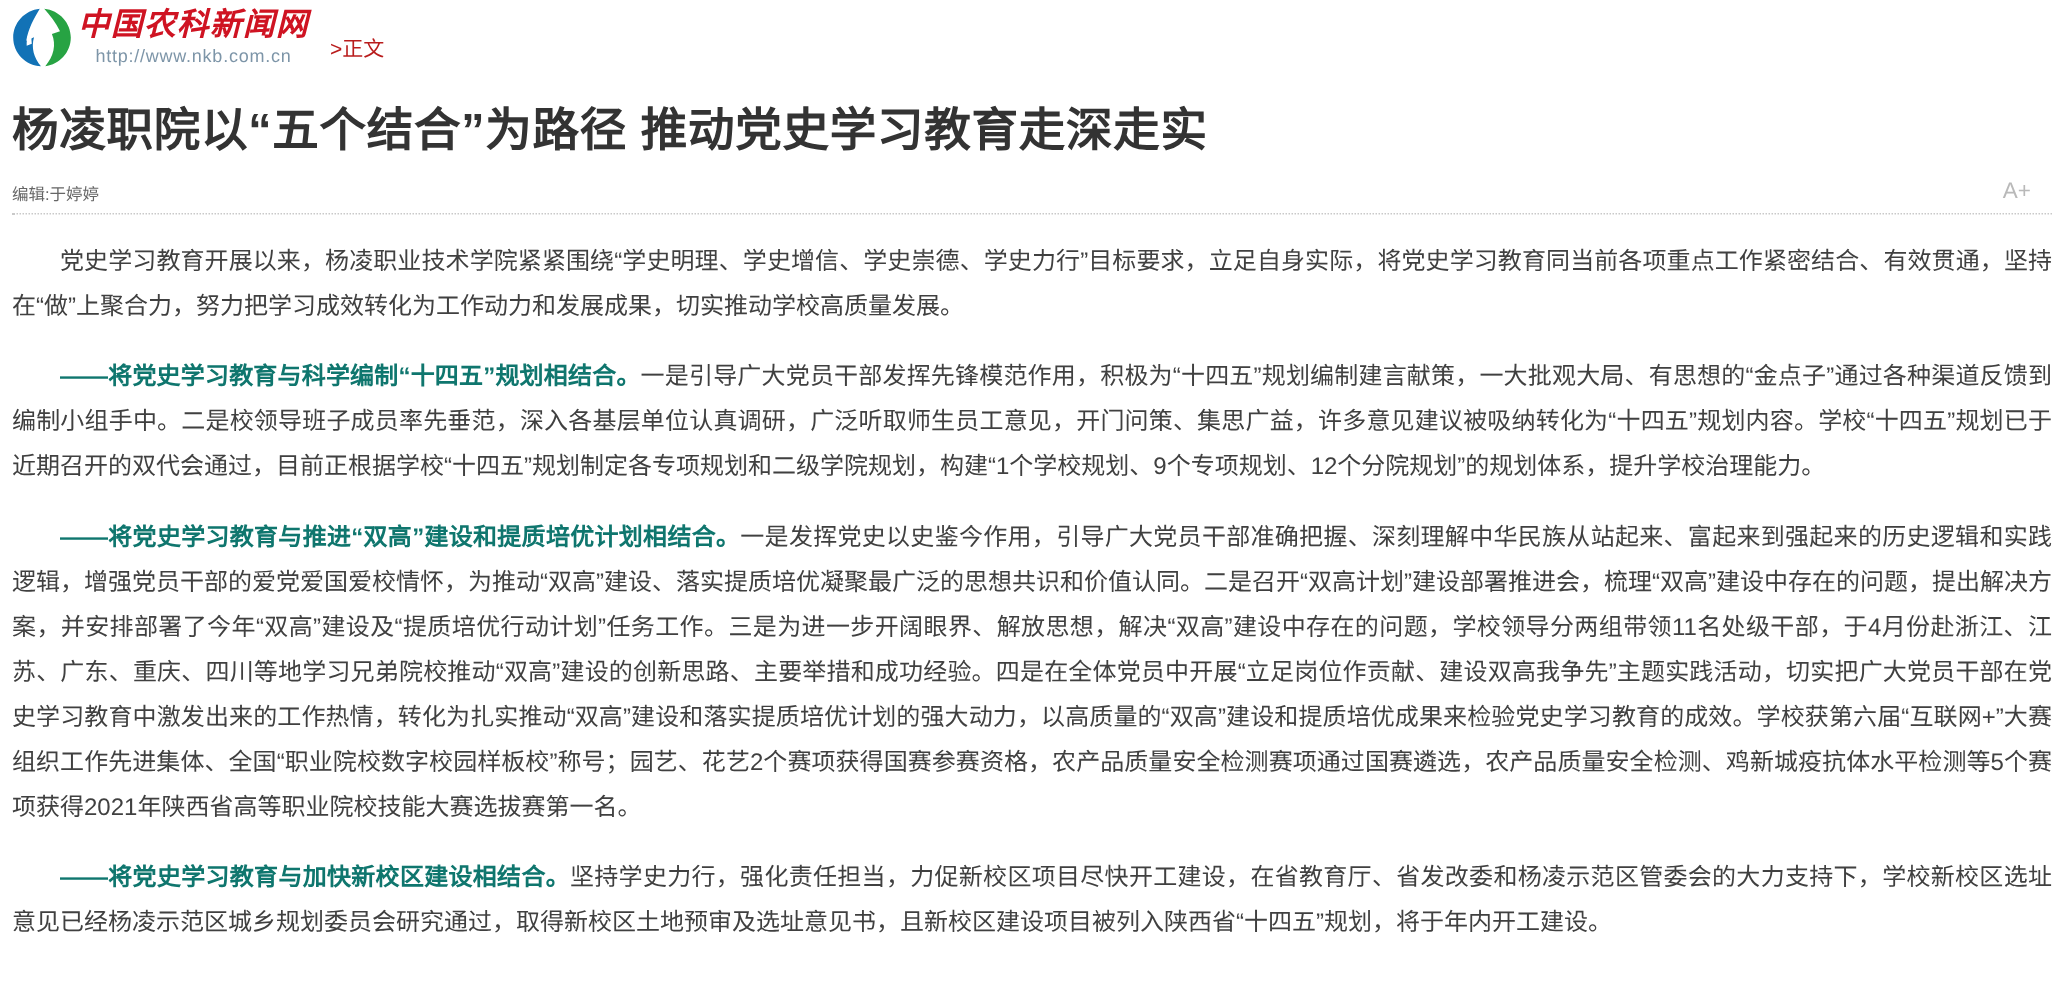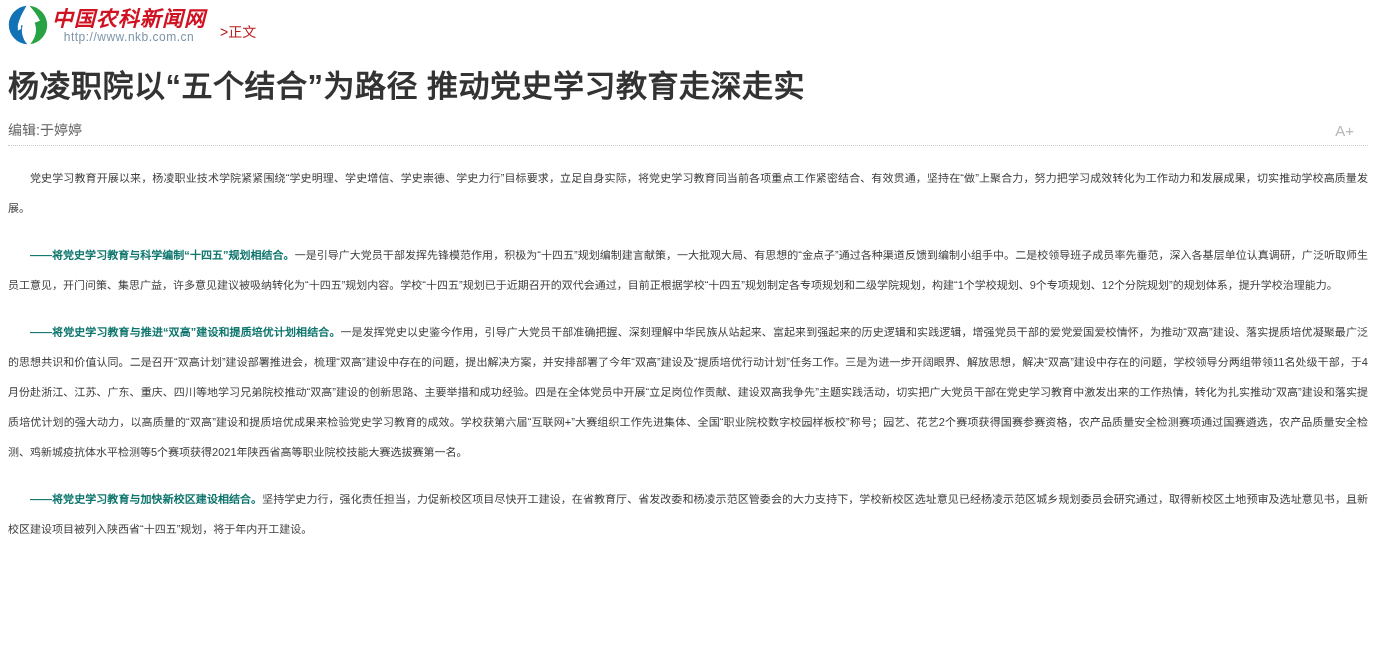--- a/index.html
+++ b/index.html
@@ -21,21 +21,21 @@
     height: 45px;
   }
   .logo {
     display: flex;
     align-items: center;
     cursor: pointer;
   }
   .logo-icon { width: 40px; height: 40px; flex: 0 0 auto; }
   .logo-text { margin-left: 4px; line-height: 1; }
   .brand-name {
-    font-family: Liberation Sans, sans-serif;
+    font-family: Liberation Mono, monospace;
     font-weight: bold;
     font-style: italic;
     font-size: 21px;
     color: #cf1322;
     letter-spacing: 1px;
     white-space: nowrap;
   }
   .brand-url {
     font-size: 12px;
     color: #7d95a8;
@@ -65,34 +65,34 @@
     color: #888;
   }
   .meta-row {
     margin-top: 13px;
     display: flex;
     justify-content: space-between;
     align-items: flex-end;
     padding-bottom: 6px;
     border-bottom: 1px dotted #c9c9c9;
   }
-  .editor { font-size: 14px; color: #666; }
+  .editor { font-size: 11px; color: #666; }
   .font-size-btn {
     font-size: 15px;
     color: #b9b9b9;
     cursor: pointer;
     margin-right: 14px;
     user-select: none;
   }
 
   
   .article-body { margin-top: 4px; }
   .article-body p {
     text-indent: 2em;
-    font-size: 11px;
+    font-size: 16px;
     line-height: 30px;
     color: #404040;
     text-align: justify;
     margin-top: 17px;
   }
   .article-body p strong { font-weight: bold; color: #0f766e; }
 </style>
 </head>
 <body>
 

